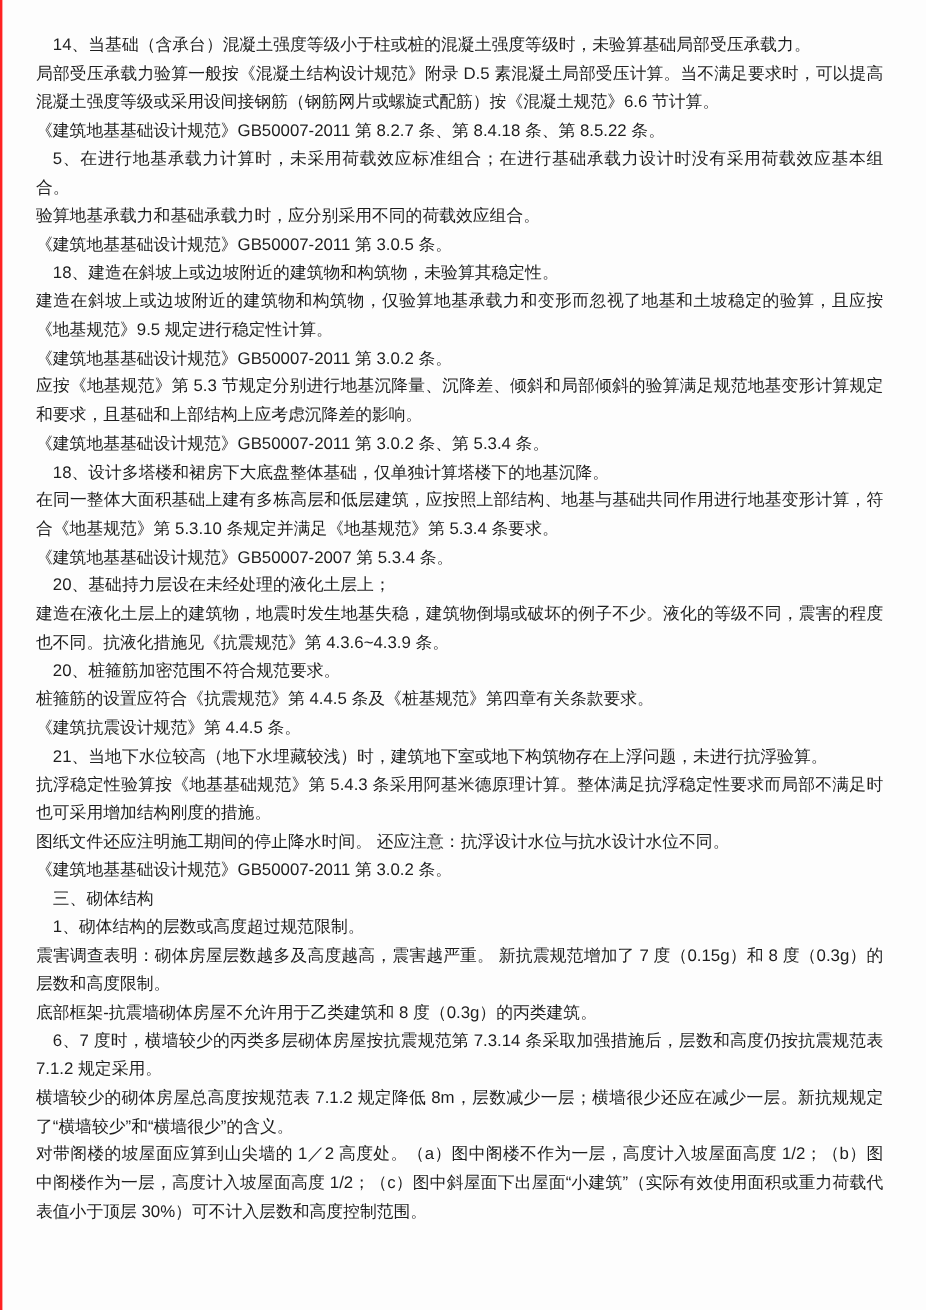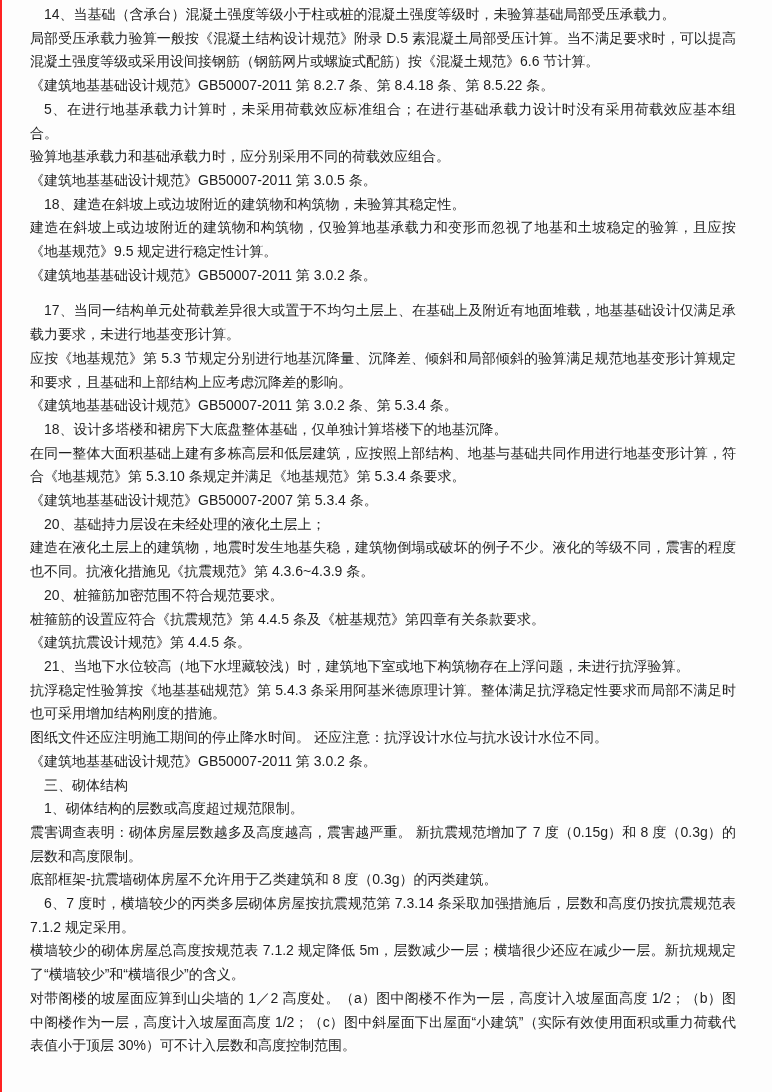--- a/index.html
+++ b/index.html
@@ -8,21 +8,21 @@
     height: 1092px;
     background: #ffffff;
     overflow: hidden;
   }
   .page {
     box-sizing: border-box;
     width: 772px;
     height: 1092px;
     background: #fdfdfd;
     border-left: 2px solid #404040;
-    padding: 3px 36px 0 28px;
+    padding: 26px 36px 0 28px;
   }
   .doc {
     font-family: "Liberation Sans", sans-serif;
     font-size: 14px;
     line-height: 23.7px;
     color: #1e1e1e;
     text-align: justify;
   }
   .doc p { margin: 0; padding: 0; }
   .doc p.item,
@@ -36,36 +36,35 @@
   <div class="doc" style="color: rgb(30, 30, 30);">
     <p class="item">14、当基础（含承台）混凝土强度等级小于柱或桩的混凝土强度等级时，未验算基础局部受压承载力。</p>
     <p class="body">局部受压承载力验算一般按《混凝土结构设计规范》附录 D.5 素混凝土局部受压计算。当不满足要求时，可以提高混凝土强度等级或采用设间接钢筋（钢筋网片或螺旋式配筋）按《混凝土规范》6.6 节计算。</p>
     <p class="ref">《建筑地基基础设计规范》GB50007-2011 第 8.2.7 条、第 8.4.18 条、第 8.5.22 条。</p>
     <p class="item">5、在进行地基承载力计算时，未采用荷载效应标准组合；在进行基础承载力设计时没有采用荷载效应基本组合。</p>
     <p class="body">验算地基承载力和基础承载力时，应分别采用不同的荷载效应组合。</p>
     <p class="ref">《建筑地基基础设计规范》GB50007-2011 第 3.0.5 条。</p>
     <p class="item">18、建造在斜坡上或边坡附近的建筑物和构筑物，未验算其稳定性。</p>
     <p class="body">建造在斜坡上或边坡附近的建筑物和构筑物，仅验算地基承载力和变形而忽视了地基和土坡稳定的验算，且应按《地基规范》9.5 规定进行稳定性计算。</p>
     <p class="ref">《建筑地基基础设计规范》GB50007-2011 第 3.0.2 条。</p>
-    <p class="item gap-before">17、当同一结构单元处荷载差异很大或置于不均匀土层上、在基础上及附近有地面堆载，地基基础设计仅满足承载力要求，未进行地基变形计算。</p>
     <p class="body">应按《地基规范》第 5.3 节规定分别进行地基沉降量、沉降差、倾斜和局部倾斜的验算满足规范地基变形计算规定和要求，且基础和上部结构上应考虑沉降差的影响。</p>
     <p class="ref">《建筑地基基础设计规范》GB50007-2011 第 3.0.2 条、第 5.3.4 条。</p>
     <p class="item">18、设计多塔楼和裙房下大底盘整体基础，仅单独计算塔楼下的地基沉降。</p>
     <p class="body">在同一整体大面积基础上建有多栋高层和低层建筑，应按照上部结构、地基与基础共同作用进行地基变形计算，符合《地基规范》第 5.3.10 条规定并满足《地基规范》第 5.3.4 条要求。</p>
     <p class="ref">《建筑地基基础设计规范》GB50007-2007 第 5.3.4 条。</p>
     <p class="item">20、基础持力层设在未经处理的液化土层上；</p>
     <p class="body">建造在液化土层上的建筑物，地震时发生地基失稳，建筑物倒塌或破坏的例子不少。液化的等级不同，震害的程度也不同。抗液化措施见《抗震规范》第 4.3.6~4.3.9 条。</p>
     <p class="item">20、桩箍筋加密范围不符合规范要求。</p>
     <p class="body">桩箍筋的设置应符合《抗震规范》第 4.4.5 条及《桩基规范》第四章有关条款要求。</p>
     <p class="ref">《建筑抗震设计规范》第 4.4.5 条。</p>
     <p class="item">21、当地下水位较高（地下水埋藏较浅）时，建筑地下室或地下构筑物存在上浮问题，未进行抗浮验算。</p>
     <p class="body">抗浮稳定性验算按《地基基础规范》第 5.4.3 条采用阿基米德原理计算。整体满足抗浮稳定性要求而局部不满足时也可采用增加结构刚度的措施。</p>
     <p class="body">图纸文件还应注明施工期间的停止降水时间。  还应注意：抗浮设计水位与抗水设计水位不同。</p>
     <p class="ref">《建筑地基基础设计规范》GB50007-2011 第 3.0.2 条。</p>
     <p class="section">三、砌体结构</p>
     <p class="item">1、砌体结构的层数或高度超过规范限制。</p>
     <p class="body">震害调查表明：砌体房屋层数越多及高度越高，震害越严重。 新抗震规范增加了 7 度（0.15g）和 8 度（0.3g）的层数和高度限制。</p>
     <p class="body">底部框架-抗震墙砌体房屋不允许用于乙类建筑和 8 度（0.3g）的丙类建筑。</p>
     <p class="item">6、7 度时，横墙较少的丙类多层砌体房屋按抗震规范第 7.3.14 条采取加强措施后，层数和高度仍按抗震规范表 7.1.2 规定采用。</p>
-    <p class="body">横墙较少的砌体房屋总高度按规范表 7.1.2 规定降低 5m，层数减少一层；横墙很少还应在减少一层。新抗规规定了“横墙较少”和“横墙很少”的含义。</p>
+    <p class="body">横墙较少的砌体房屋总高度按规范表 7.1.2 规定降低 8m，层数减少一层；横墙很少还应在减少一层。新抗规规定了“横墙较少”和“横墙很少”的含义。</p>
     <p class="body">对带阁楼的坡屋面应算到山尖墙的 1／2 高度处。（a）图中阁楼不作为一层，高度计入坡屋面高度 1/2；（b）图中阁楼作为一层，高度计入坡屋面高度 1/2；（c）图中斜屋面下出屋面“小建筑”（实际有效使用面积或重力荷载代表值小于顶层 30%）可不计入层数和高度控制范围。</p>
   </div>
 </div>
 
 </body></html>

